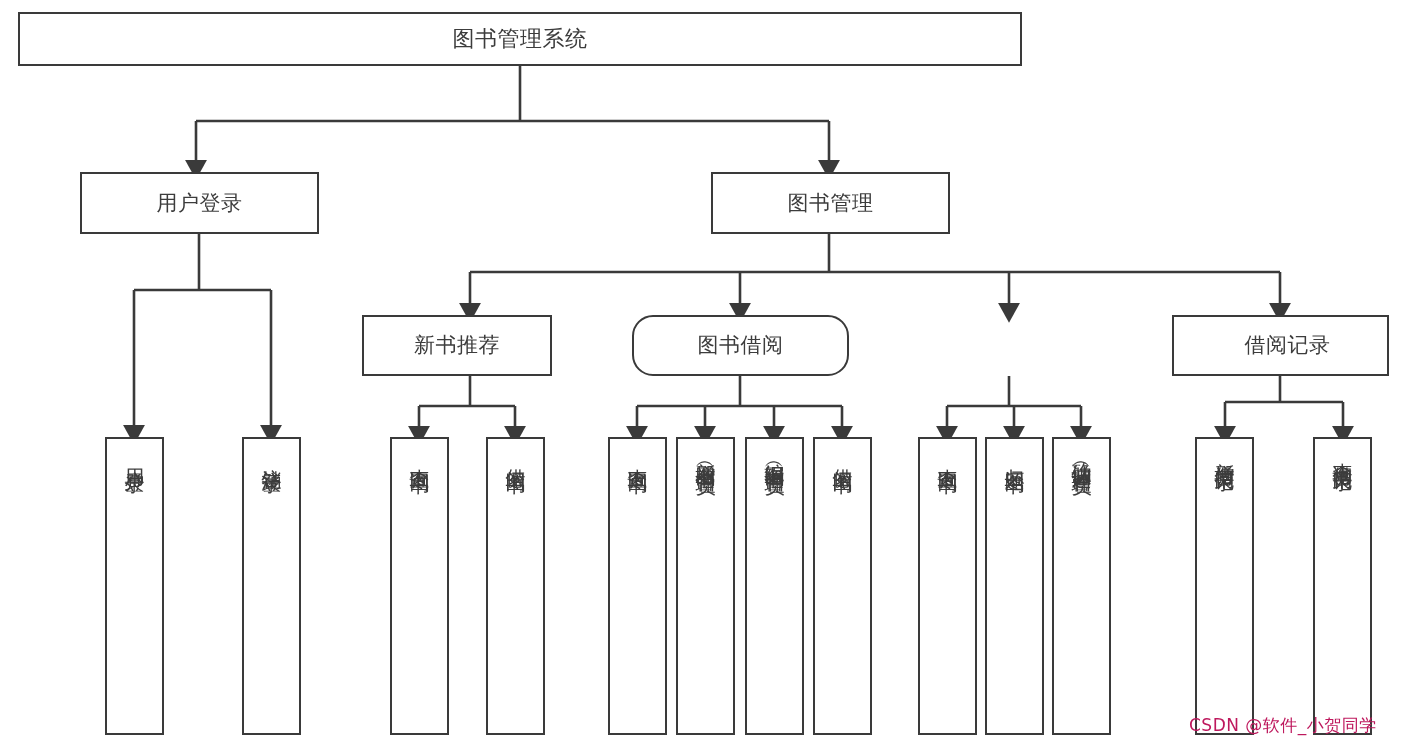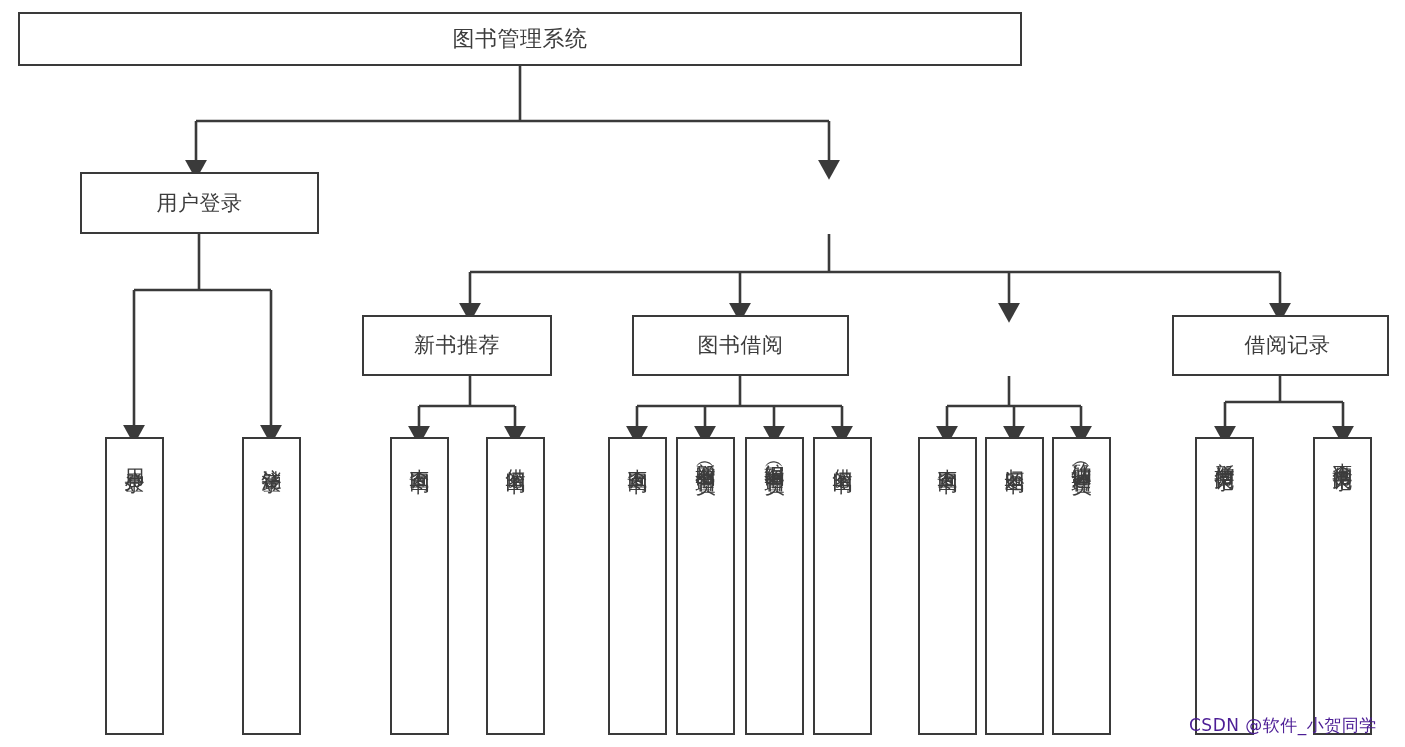--- a/index.html
+++ b/index.html
@@ -57,21 +57,21 @@
     font-size: 20px;
     line-height: 1.05;
     letter-spacing: 2px;
     white-space: nowrap;
   }
   .node.vertical.tall-label {
     padding-top: 8px;
   }
   .watermark {
     position: absolute;
-    color: #4c1d95;
+    color: #be185d;
     font-size: 17px;
     letter-spacing: 0.5px;
     white-space: nowrap;
     z-index: 3;
     font-family: "DejaVu Sans", "Liberation Sans", sans-serif;
   }
 </style>
 </head>
 <body>
 
@@ -127,25 +127,28 @@
     </g>
   </svg>
 
   <div class="node root horizontal" style="left:18px; top:12px; width:1004px; height:54px;">
     <span class="node-label">图书管理系统</span>
   </div>
 
   <div class="node horizontal" style="left:80px; top:172px; width:239px; height:62px;">
     <span class="node-label">用户登录</span>
   </div>
+  <div class="node horizontal" style="left:711px; top:172px; width:239px; height:62px;">
+    <span class="node-label">图书管理</span>
+  </div>
 
   <div class="node horizontal" style="left:362px; top:315px; width:190px; height:61px;">
     <span class="node-label">新书推荐</span>
   </div>
-  <div class="node horizontal" style="left:632px; top:315px; width:217px; height:61px;">
+  <div class="node horizontal" style="left:632px; top:315px; width:217px; height:61px;border-radius:21px;">
     <span class="node-label">图书借阅</span>
   </div>
   <div class="node horizontal" style="left:1172px; top:315px; width:217px; height:61px;padding-left:14px;">
     <span class="node-label">借阅记录</span>
   </div>
 
   <div class="node vertical" style="left:105px; top:437px; width:59px; height:298px;">
     <span class="node-label">用户登录</span>
   </div>
   <div class="node vertical" style="left:242px; top:437px; width:59px; height:298px;">

